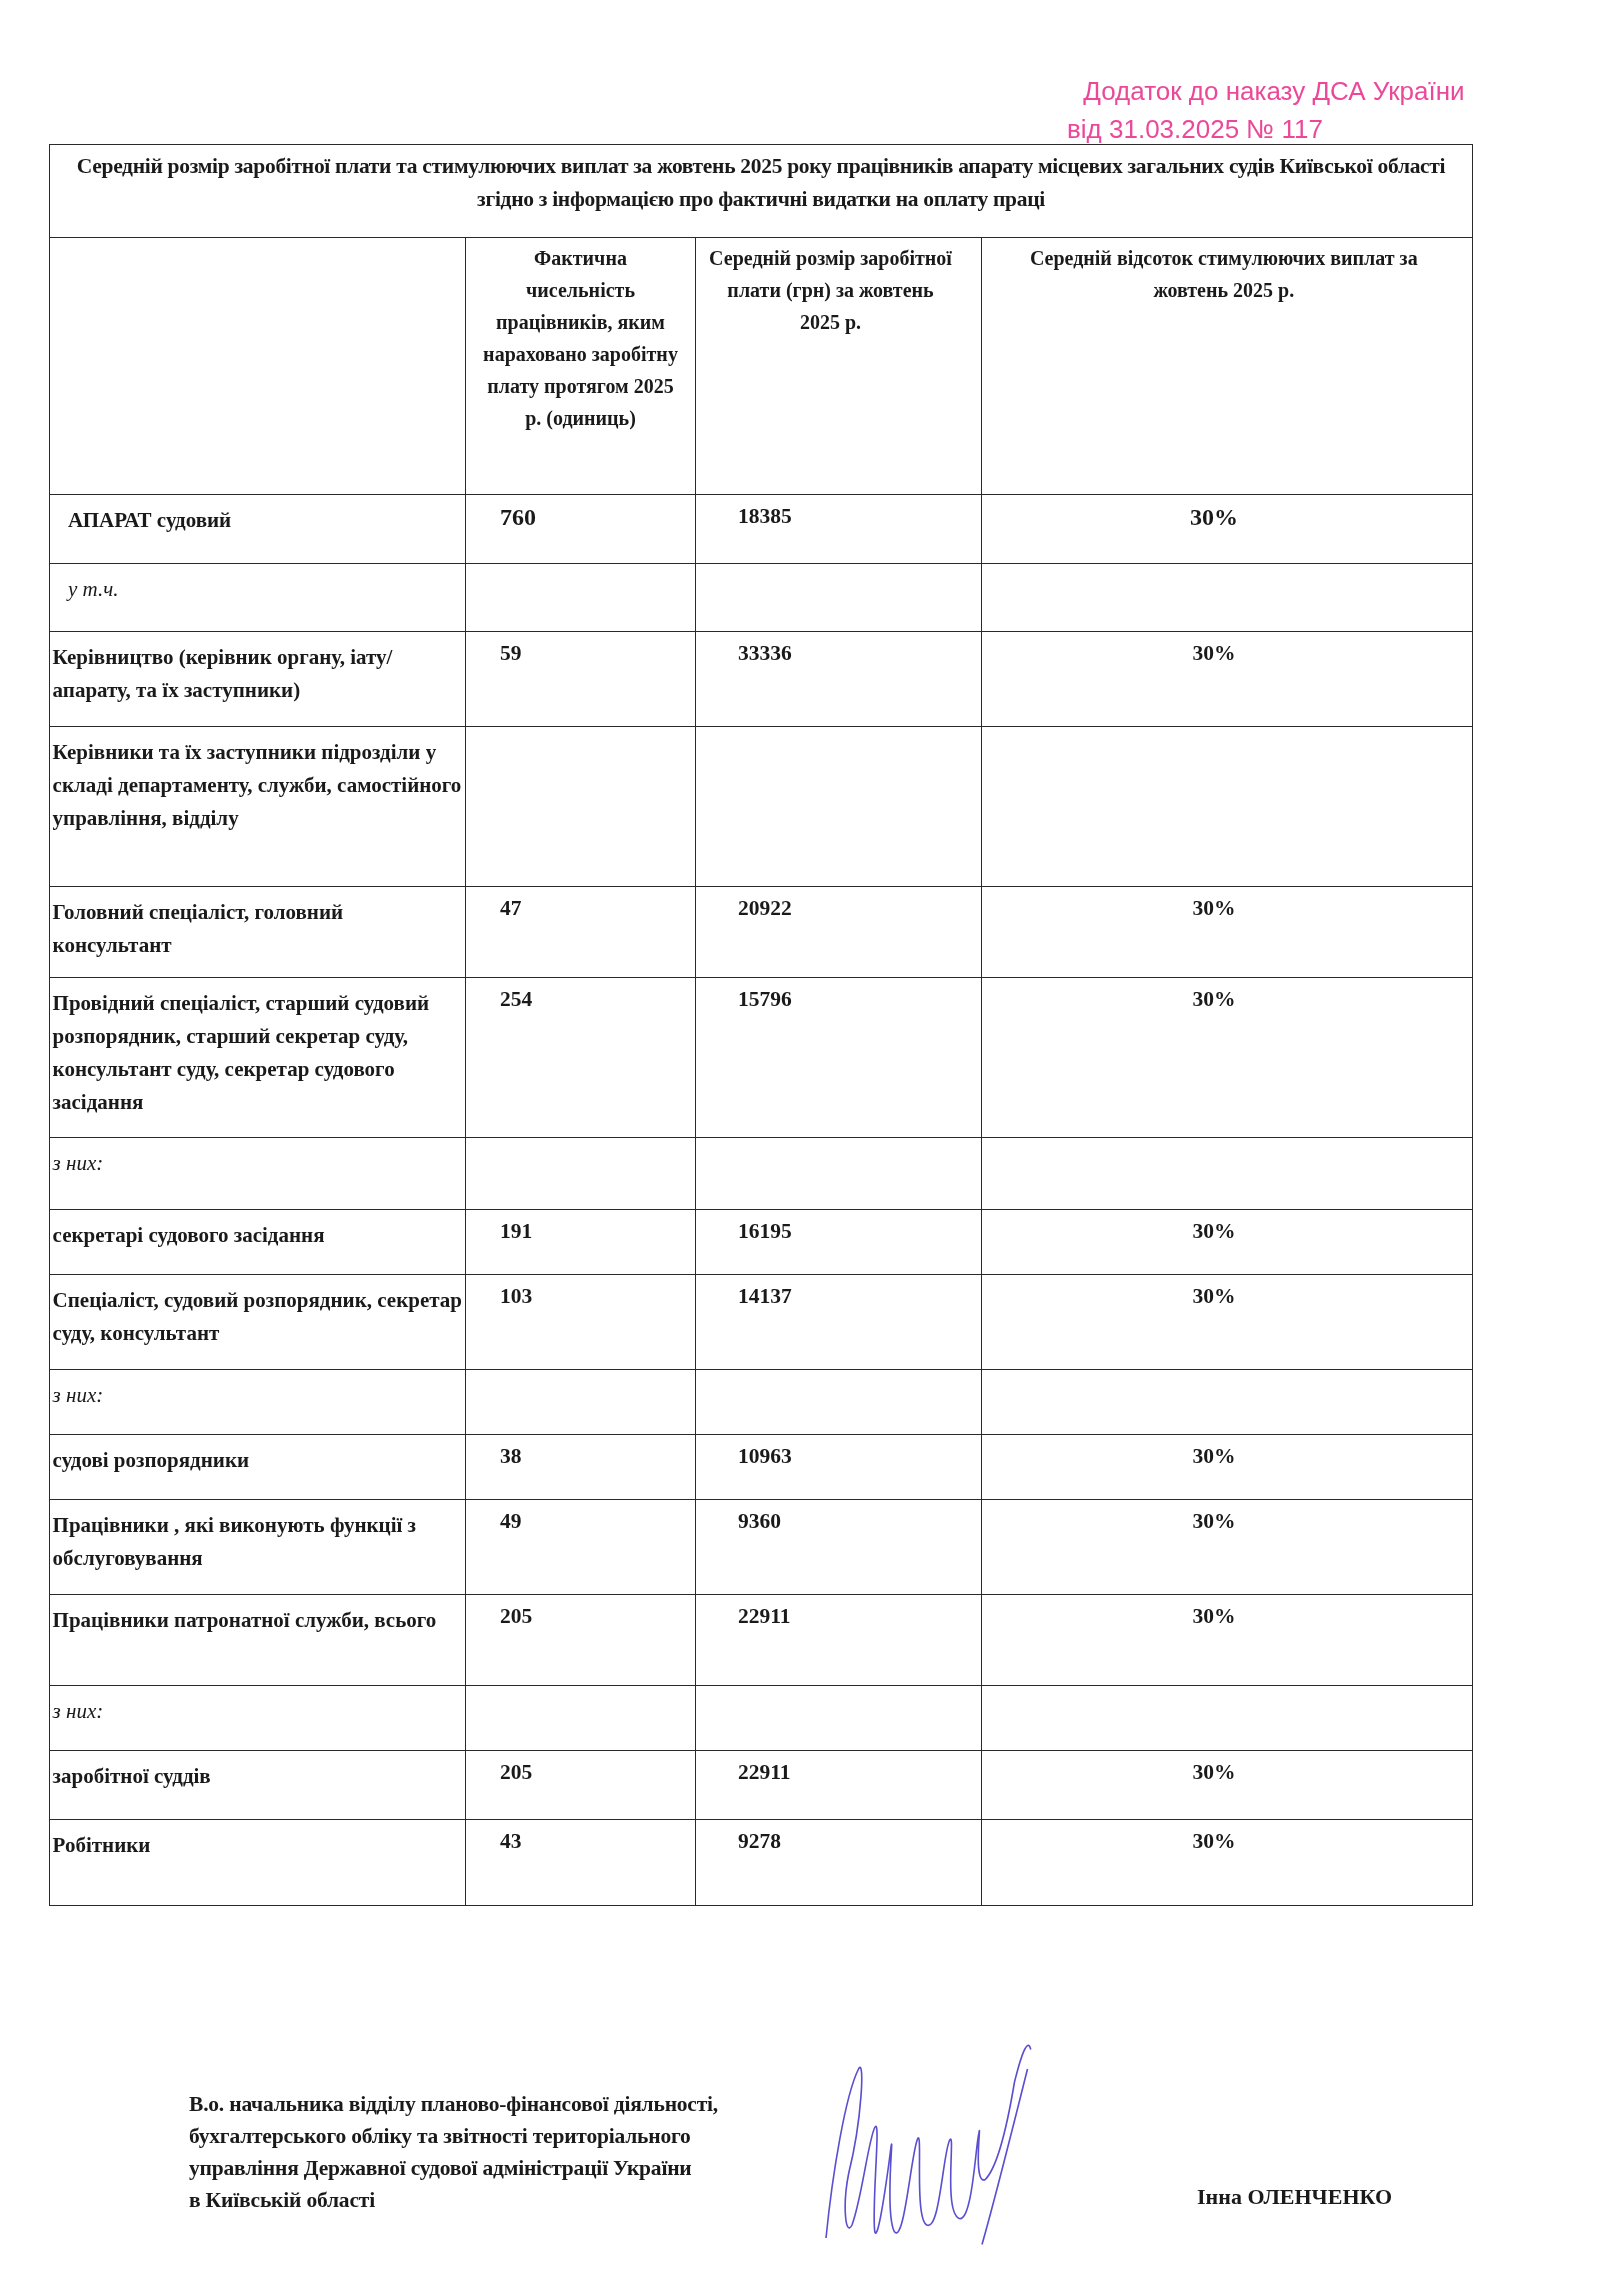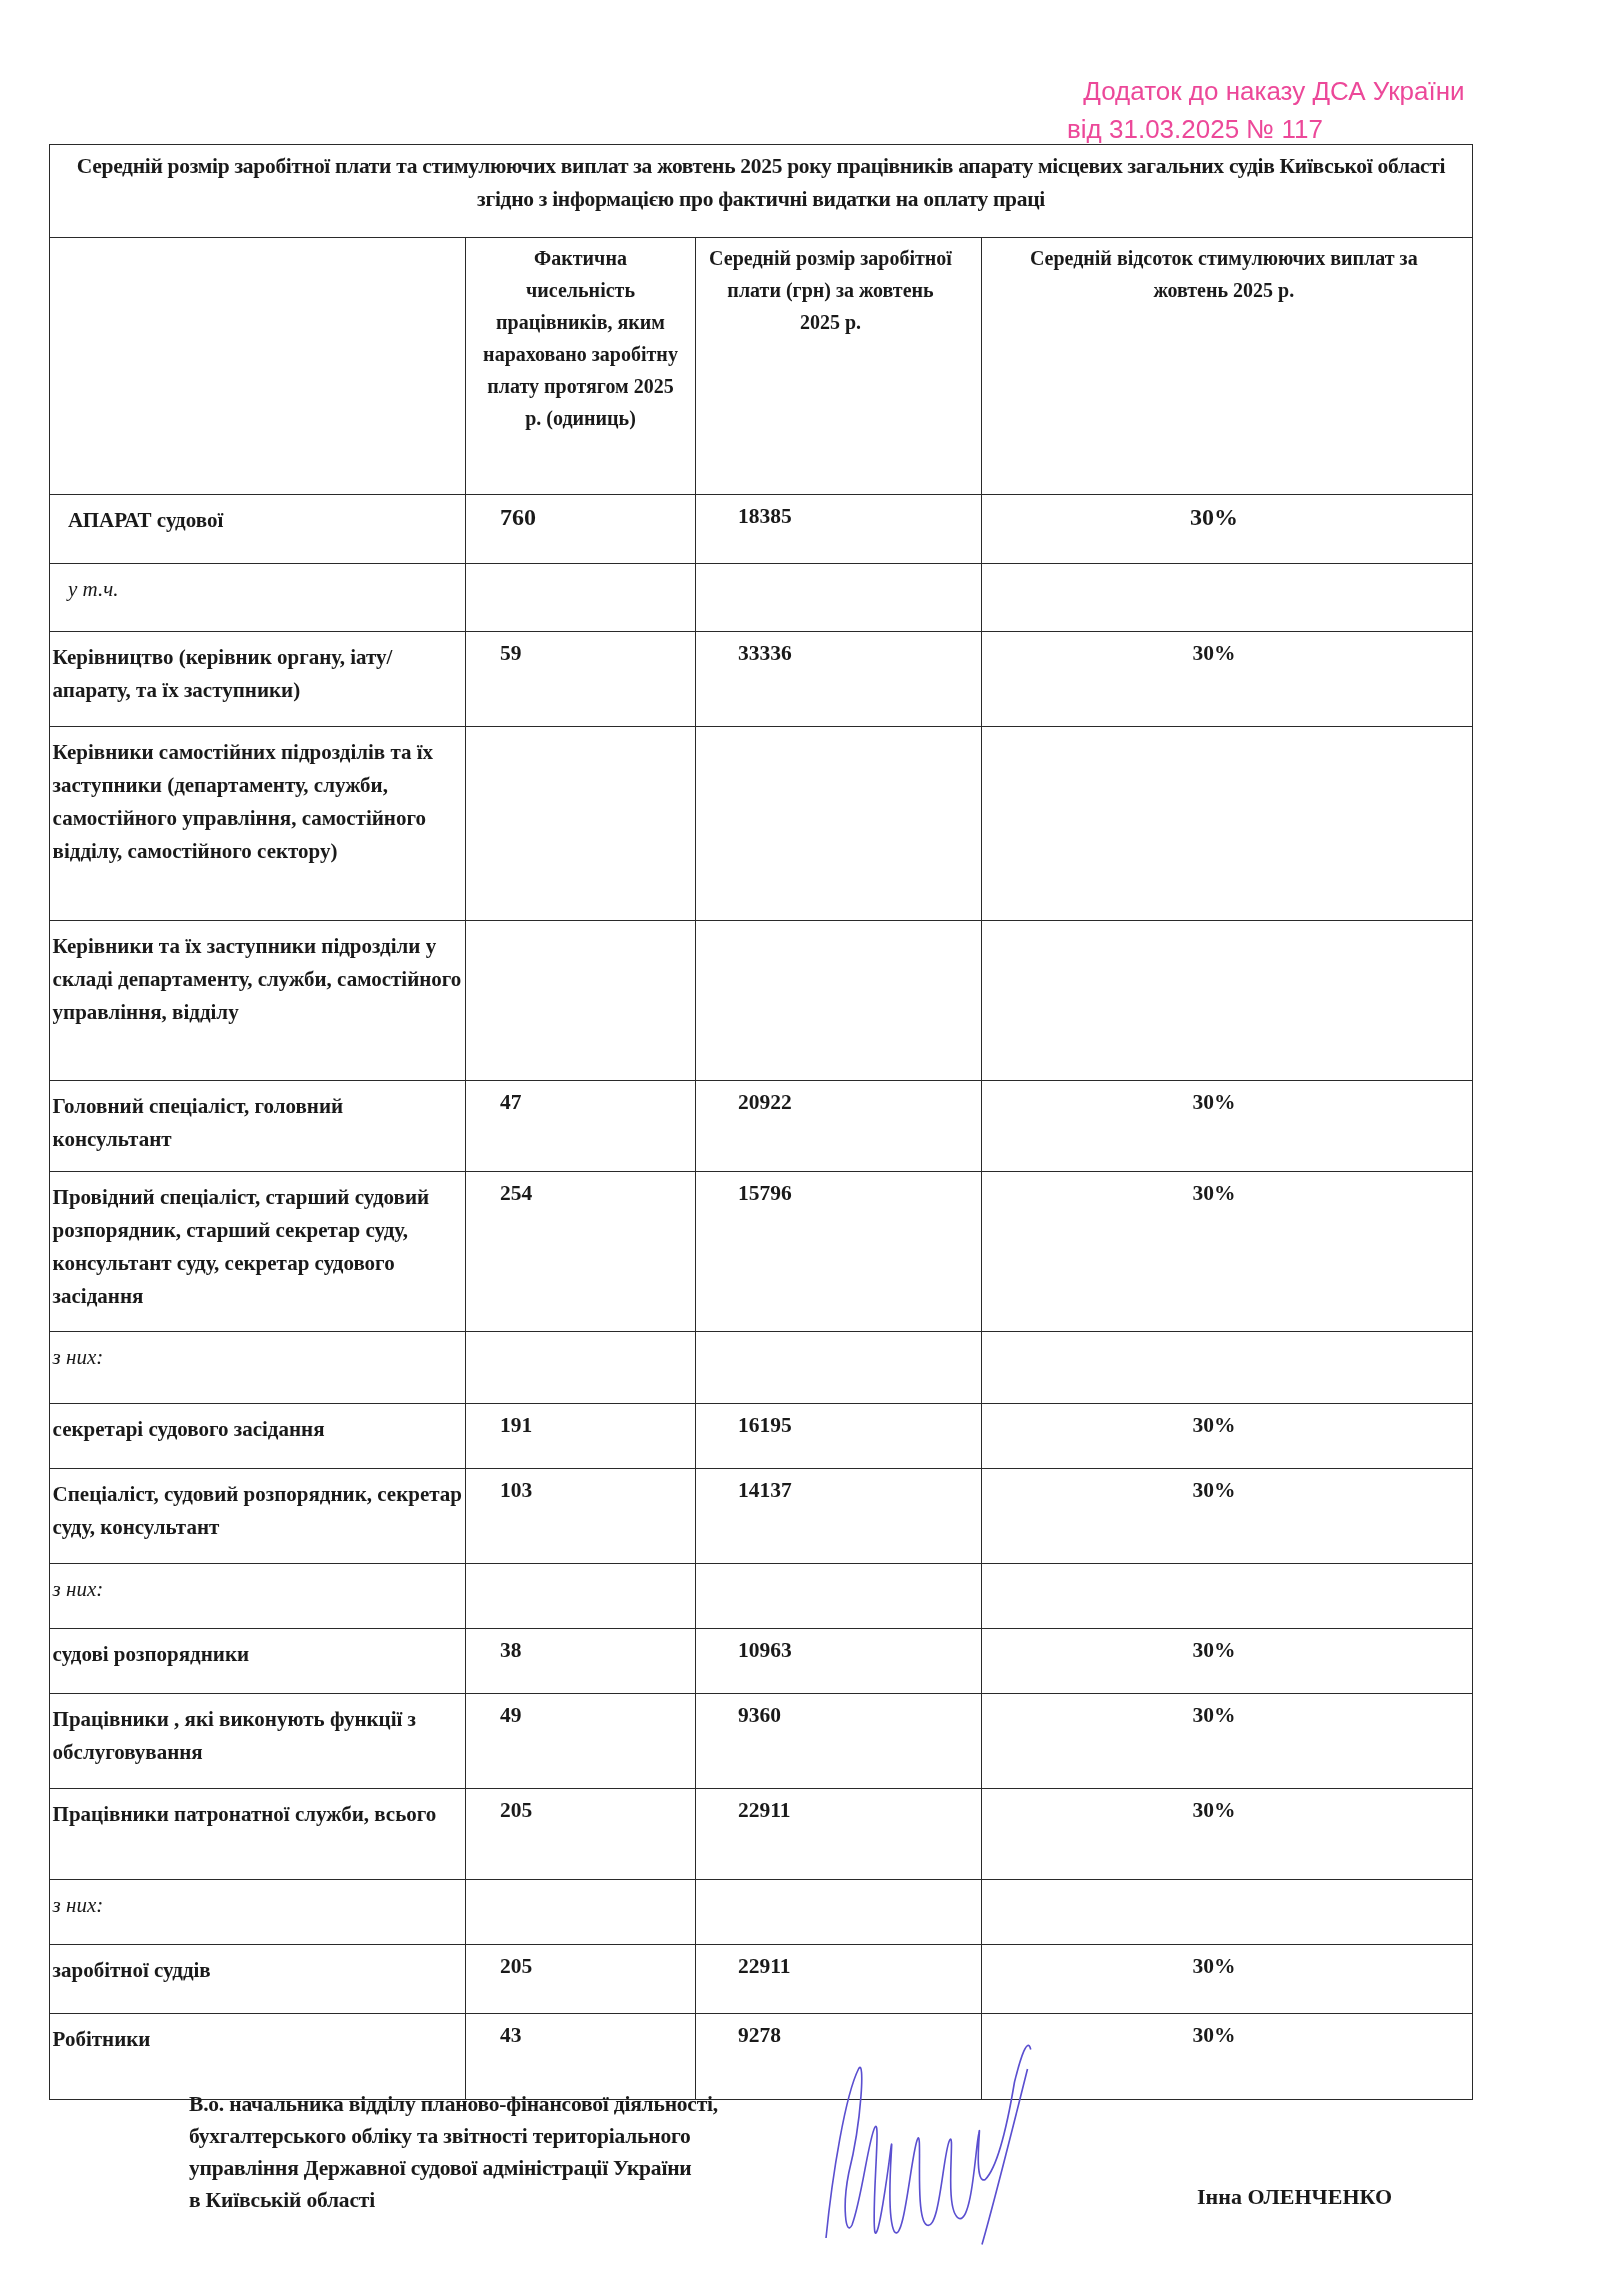--- a/index.html
+++ b/index.html
@@ -50,42 +50,36 @@
   </tr>
   <tr>
     <td class="colhdr"></td>
     <td class="colhdr" style="padding-left:13px;padding-right:13px;">Фактична чисельність працівників, яким нараховано заробітну плату протягом 2025 р.  (одиниць)</td>
     <td class="colhdr" style="padding-left:13px;padding-right:29px;">Середній розмір заробітної плати (грн) за жовтень 2025 р.</td>
     <td class="colhdr" style="padding-left:13px;padding-right:19.5px;">Середній відсоток стимулюючих виплат за жовтень 2025 р.</td>
   </tr>
   </tbody>
     <tbody id="rows">
       <tr style="height: 69px;">
-        <td class="lbl indent">АПАРАТ судової</td>
+        <td class="lbl indent">АПАРАТ судовий</td>
         <td class="num count big">760</td>
         <td class="num salary">18385</td>
         <td class="num pct big">30%</td>
       </tr>
       <tr style="height: 68px;">
         <td class="lbl italic indent">у т.ч.</td>
         <td class="num count"></td>
         <td class="num salary"></td>
         <td class="num pct"></td>
       </tr>
       <tr style="height: 95px;">
         <td class="lbl">Керівництво (керівник органу, іату/апарату, та їх заступники)</td>
         <td class="num count">59</td>
         <td class="num salary">33336</td>
         <td class="num pct">30%</td>
-      </tr>
-      <tr style="height: 194px;">
-        <td class="lbl">Керівники самостійних підрозділів та їх заступники (департаменту, служби, самостійного управління, самостійного відділу, самостійного сектору)</td>
-        <td class="num count"></td>
-        <td class="num salary"></td>
-        <td class="num pct"></td>
       </tr>
       <tr style="height: 160px;">
         <td class="lbl">Керівники  та їх заступники підрозділи у складі департаменту, служби, самостійного управління, відділу</td>
         <td class="num count"></td>
         <td class="num salary"></td>
         <td class="num pct"></td>
       </tr>
       <tr style="height: 91px;">
         <td class="lbl">Головний спеціаліст, головний консультант</td>
         <td class="num count">47</td>

